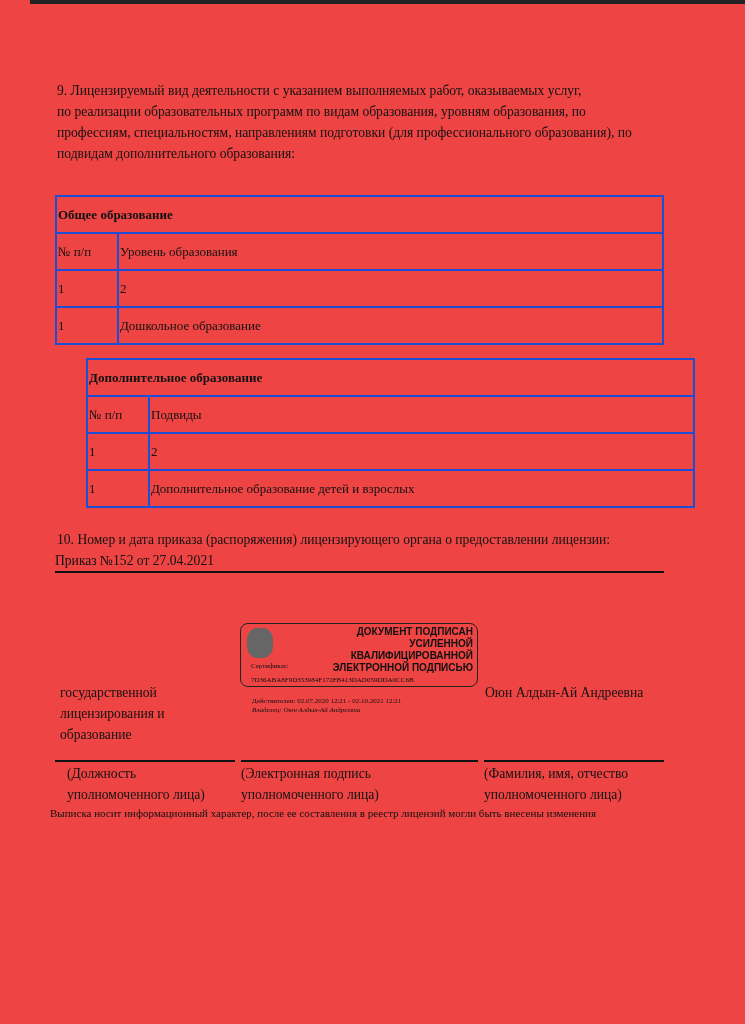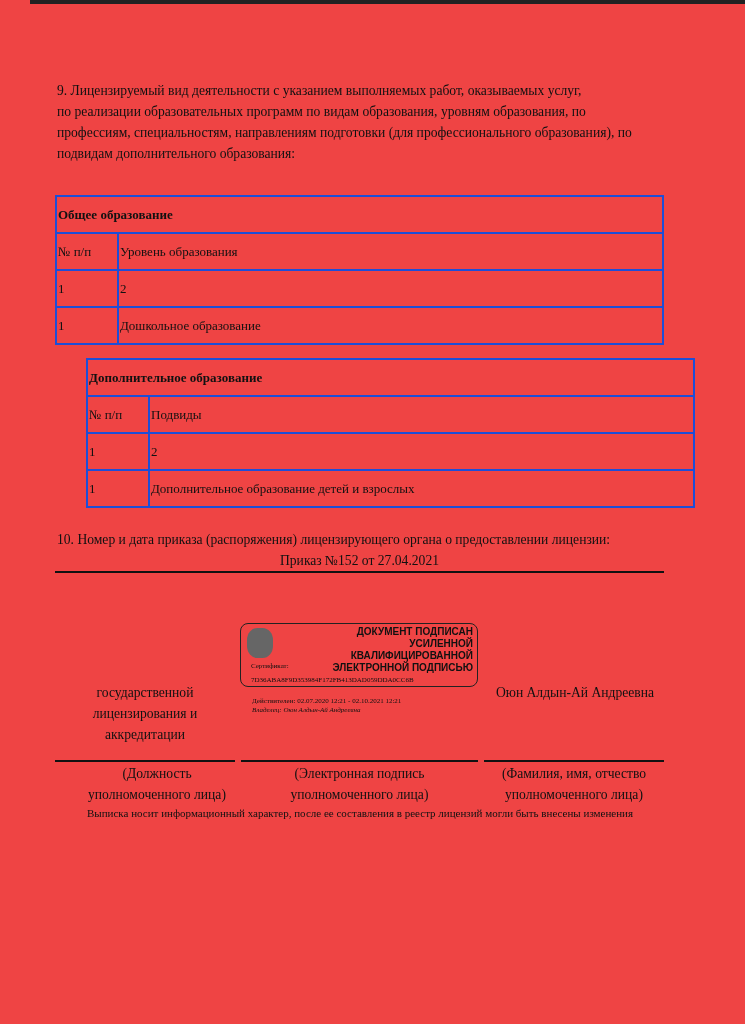--- a/index.html
+++ b/index.html
@@ -7,21 +7,21 @@
 .topline{position:absolute;left:30px;right:0;top:0;height:4px;background:#222;}
 .p{position:absolute;font-size:13.6px;line-height:21px;}
 table{position:absolute;border-collapse:collapse;font-size:13px;}
 td{border:2px solid #1d4ed8;text-align:left;height:33px;}
 .cap{font-weight:bold;}
 .line{position:absolute;height:1.5px;background:#111;}
 .stamp{position:absolute;left:240px;top:623px;width:236px;height:62px;border:1.5px solid #222;border-radius:8px;}
 .stamp .t{position:absolute;left:48px;right:4px;top:2px;font-family:"Liberation Sans",sans-serif;font-weight:bold;font-size:10px;text-align:right;line-height:12px;}
 .stamp .emb{position:absolute;left:6px;top:4px;width:26px;height:30px;border-radius:40%;background:#666;}
 .small{position:absolute;font-size:7px;line-height:9px;}
-.c{text-align:center;}
+.c{}
 </style>
 </head>
 <body>
 
 <div class="page">
 <div class="topline"></div>
 <div class="p" style="left:57px;top:80px;">
 <div>9. Лицензируемый вид деятельности с указанием выполняемых работ, оказываемых услуг,</div>
 <div>по реализации образовательных программ по видам образования, уровням образования, по</div>
 <div>профессиям, специальностям, направлениям подготовки (для профессионального образования), по</div>
@@ -76,21 +76,21 @@
         <div>ЭЛЕКТРОННОЙ ПОДПИСЬЮ</div>
       </div>
 <div class="small" style="left:10px;top:38px;">Сертификат:</div>
 <div class="small" style="left:10px;top:52px;">7D36ABA8F9D353984F172FB413DAD059DDA0CC6B</div>
 </div>
 <div class="small" style="left:252px;top:706px;font-style:italic;">Владелец: Оюн Алдын-Ай Андреевна</div>
 <div class="small" style="left:252px;top:697px;">Действителен: 02.07.2020 12:21 - 02.10.2021 12:21</div>
 <div class="p c" style="left:60px;width:170px;top:682px;">
       <div>государственной</div>
       <div>лицензирования и</div>
-      <div>аккредитации</div>
+      <div>образование</div>
     </div>
 <div class="p c" style="left:485px;width:180px;top:682px;">Оюн Алдын-Ай Андреевна</div>
 <div class="line" style="left:55px;width:180px;top:760px;"></div>
 <div class="line" style="left:241px;width:237px;top:760px;"></div>
 <div class="line" style="left:484px;width:180px;top:760px;"></div>
 <div class="p c" style="left:67px;width:180px;top:763px;">
       <div>(Должность</div>
       <div>уполномоченного лица)</div>
     </div>
 <div class="p c" style="left:241px;width:237px;top:763px;">

